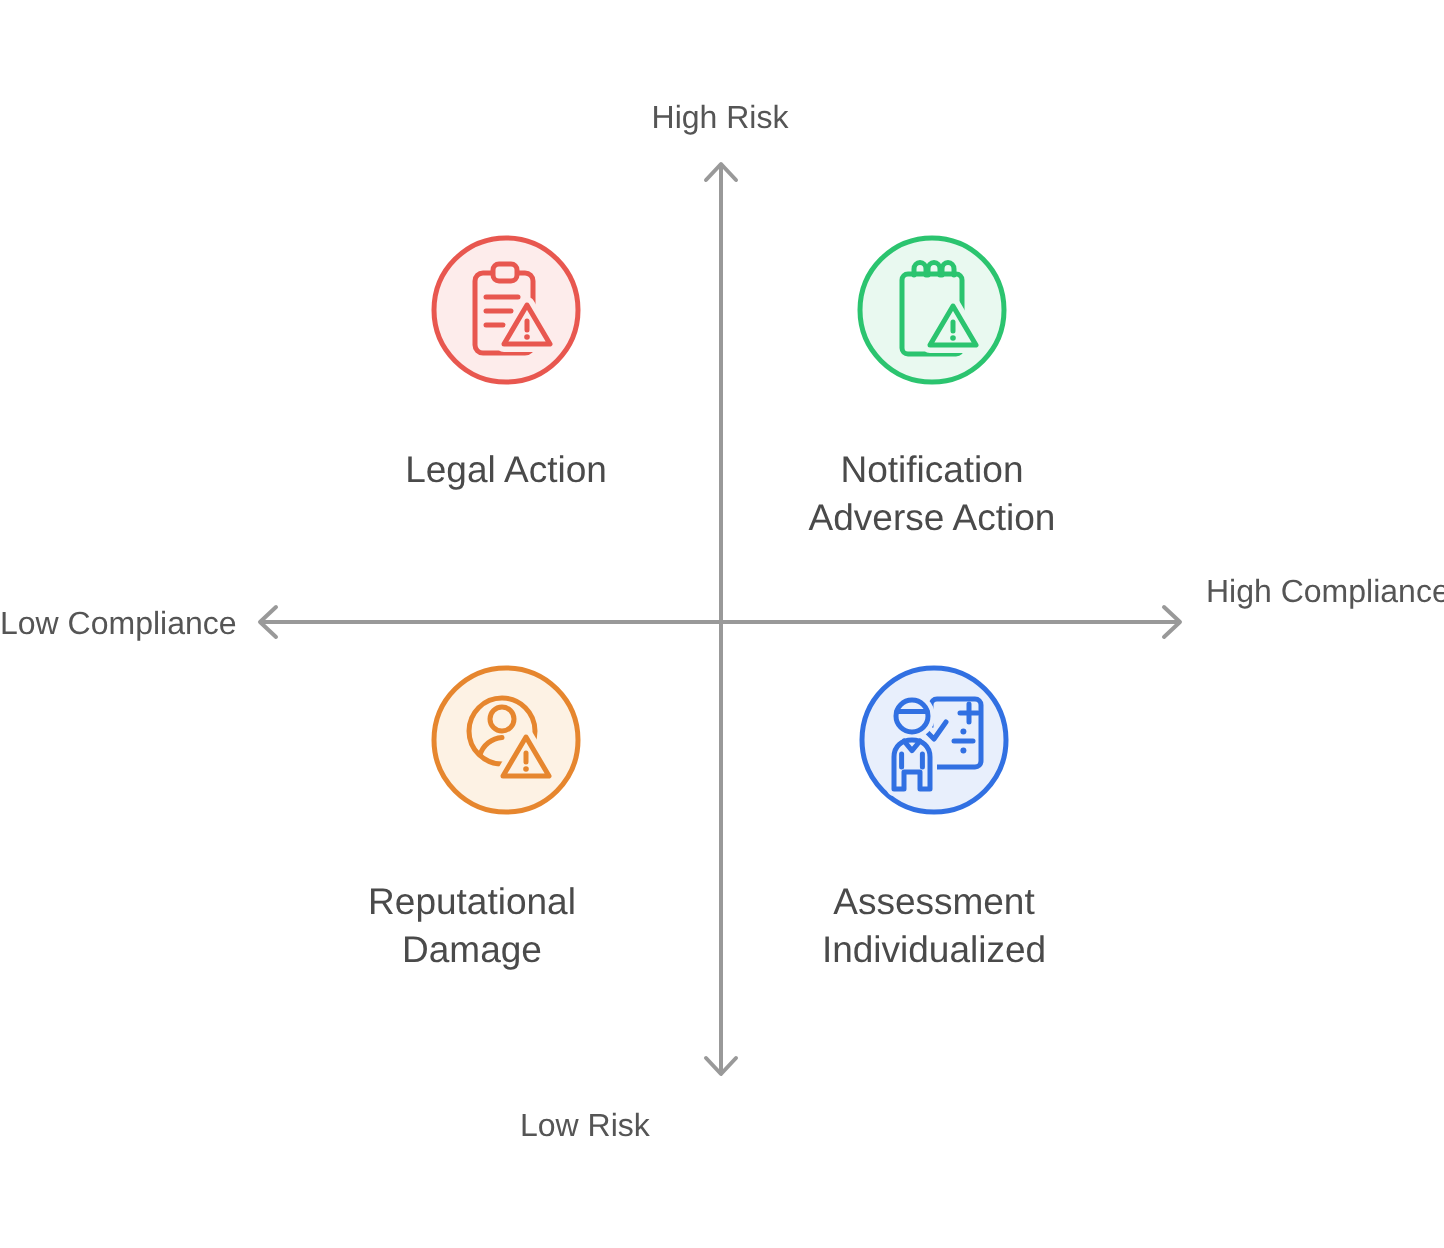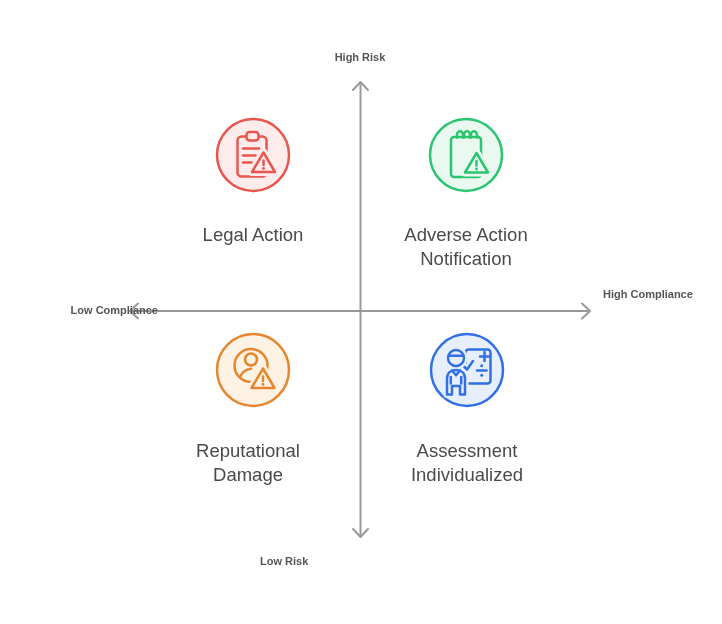--- a/index.html
+++ b/index.html
@@ -7,47 +7,46 @@
     position: relative;
     width: 722px;
     height: 624px;
     background: #ffffff;
     font-family: "Liberation Sans", "DejaVu Sans", sans-serif;
     overflow: hidden;
   }
   .axes-svg { position: absolute; left: 0; top: 0; }
   .axis-label {
     position: absolute;
-    font-size: 11px;
+    font-size: 16px;
     color: #555555;
     white-space: nowrap;
-    font-weight: bold;
   }
   .axis-label.top    { left: 260px; top: 51px;  width: 200px; text-align: center; }
   .axis-label.bottom { left: 260px; top: 555px; width: 200px; }
-  .axis-label.left   { left: 0px;   top: 304px; width: 118px; text-align: right; margin-left: 40px; }
+  .axis-label.left   { left: 0px;   top: 304px; width: 118px; text-align: right; }
   .axis-label.right  { left: 603px; top: 288px; text-align: center; }
   .qicon { position: absolute; width: 76px; height: 76px; }
   .qicon.tl { left: 215px; top: 117px; }
   .qicon.tr { left: 428px; top: 117px; }
   .qicon.bl { left: 215px; top: 332px; }
   .qicon.br { left: 429px; top: 332px; }
   .qlabel {
     position: absolute;
     width: 180px;
     text-align: center;
     font-size: 18.5px;
     line-height: 24px;
     color: #4a4a4a;
     margin-top: 19px;
   }
   .qlabel span { display: block; }
   .qlabel.tl { left: 163px; top: 204px; }
   .qlabel.tr { left: 376px; top: 204px; }
-  .qlabel.bl { left: 158px; top: 420px; }
+  .qlabel.bl { left: 146px; top: 420px; }
   .qlabel.br { left: 377px; top: 420px; }
 </style>
 </head>
 <body>
 
 <div class="canvas">
 
   <svg class="axes-svg" width="722" height="624" viewBox="0 0 722 624">
     <g stroke="#999999" stroke-width="2" fill="none" stroke-linecap="round" stroke-linejoin="round">
 
@@ -92,22 +91,22 @@
       <path d="M29 20.5 v-3 a3 3.2 0 0 1 6 0 v3"></path>
       <path d="M36 20.5 v-3 a3 3.2 0 0 1 6 0 v3"></path>
       <path d="M43 20.5 v-3 a3 3.2 0 0 1 6 0 v3"></path>
     </g>
     <path d="M48.5 36 L60 55.5 L37 55.5 Z" fill="#e9f9f0" stroke="#e9f9f0" stroke-width="8" stroke-linejoin="round"></path>
     <path d="M48.5 36 L60 55.5 L37 55.5 Z" fill="#e9f9f0" stroke="#2bc46f" stroke-width="2.5" stroke-linejoin="round"></path>
     <line x1="48.5" y1="44" x2="48.5" y2="48.5" stroke="#2bc46f" stroke-width="2.5" stroke-linecap="round"></line>
     <circle cx="48.5" cy="52" r="1.4" fill="#2bc46f"></circle>
   </svg>
   <div class="qlabel tr">
+    <span>Notification</span>
     <span>Adverse Action</span>
-    <span>Notification</span>
   </div>
 
   <svg class="qicon bl" viewBox="0 0 76 76">
     <circle cx="38" cy="38" r="36" fill="#fdf2e4" stroke="#e6862e" stroke-width="2.5"></circle>
     <g fill="none" stroke="#e6862e" stroke-width="2.5" stroke-linecap="round" stroke-linejoin="round">
       <circle cx="36" cy="33.5" r="16.5"></circle>
       <circle cx="36" cy="27.5" r="6"></circle>
       <path d="M25 45.5 a12.5 12.5 0 0 1 11 -8.8"></path>
     </g>
     <path d="M48 36.5 L59.5 56 L36.5 56 Z" fill="#fdf2e4" stroke="#fdf2e4" stroke-width="8" stroke-linejoin="round"></path>

